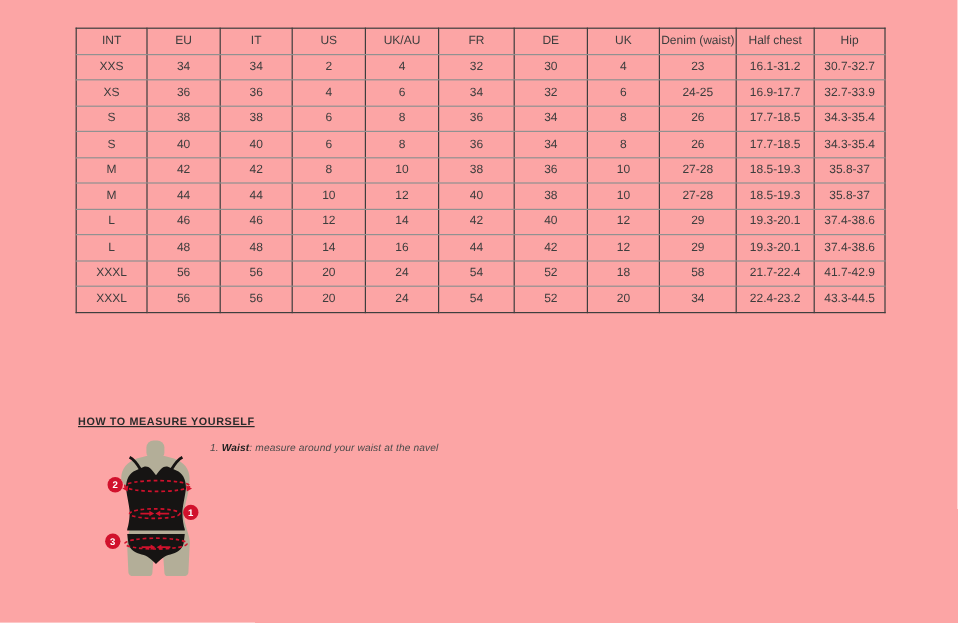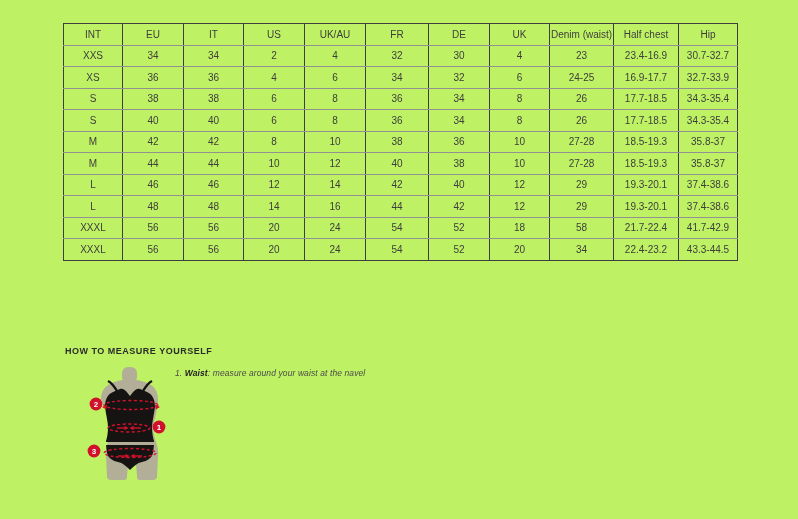--- a/index.html
+++ b/index.html
@@ -1,19 +1,19 @@
 <!DOCTYPE html>
 <html><head>
 <meta charset="utf-8">
 <style>
   html,body{margin:0;padding:0;background:#ffffff;}
   .page{
     position:relative;
     width:798px;height:519px;
-    background:#bef264;
+    background:#fca5a5;
     font-family:"Liberation Sans", sans-serif;
     overflow:hidden;
   }
   
   .table-wrap{position:absolute;left:63px;top:23px;}
   table.size-table{
     border-collapse:collapse;
     table-layout:fixed;
     width:674px;
     font-size:10px;
@@ -32,20 +32,21 @@
     white-space:nowrap;
     overflow:hidden;
   }
   .size-table tr:first-child th{border-top:1px solid #3e3e3e;}
   .size-table tr:last-child td{border-bottom:1px solid #3e3e3e;}
   
   .measure-title{
     position:absolute;left:65px;top:346px;
     font-size:9px;font-weight:bold;color:#2b2b2b;
     letter-spacing:.5px;
+    text-decoration:underline;
   }
   .instructions{
     position:absolute;left:175px;top:369px;width:360px;
     margin:0;padding:0;list-style:none;
   }
   .instructions li{
     font-size:8.5px;line-height:9.5px;margin:0 0 4.5px 0;
     color:#4a4a4a;letter-spacing:.1px;font-style:italic;
   }
   .instructions li b{color:#222222;}
@@ -94,21 +95,21 @@
           <tr>
             <td>XXS</td>
             <td>34</td>
             <td>34</td>
             <td>2</td>
             <td>4</td>
             <td>32</td>
             <td>30</td>
             <td>4</td>
             <td>23</td>
-            <td>23.4-16.9</td>
+            <td>16.1-31.2</td>
             <td>30.7-32.7</td>
           </tr>
           <tr>
             <td>XS</td>
             <td>36</td>
             <td>36</td>
             <td>4</td>
             <td>6</td>
             <td>34</td>
             <td>32</td>

